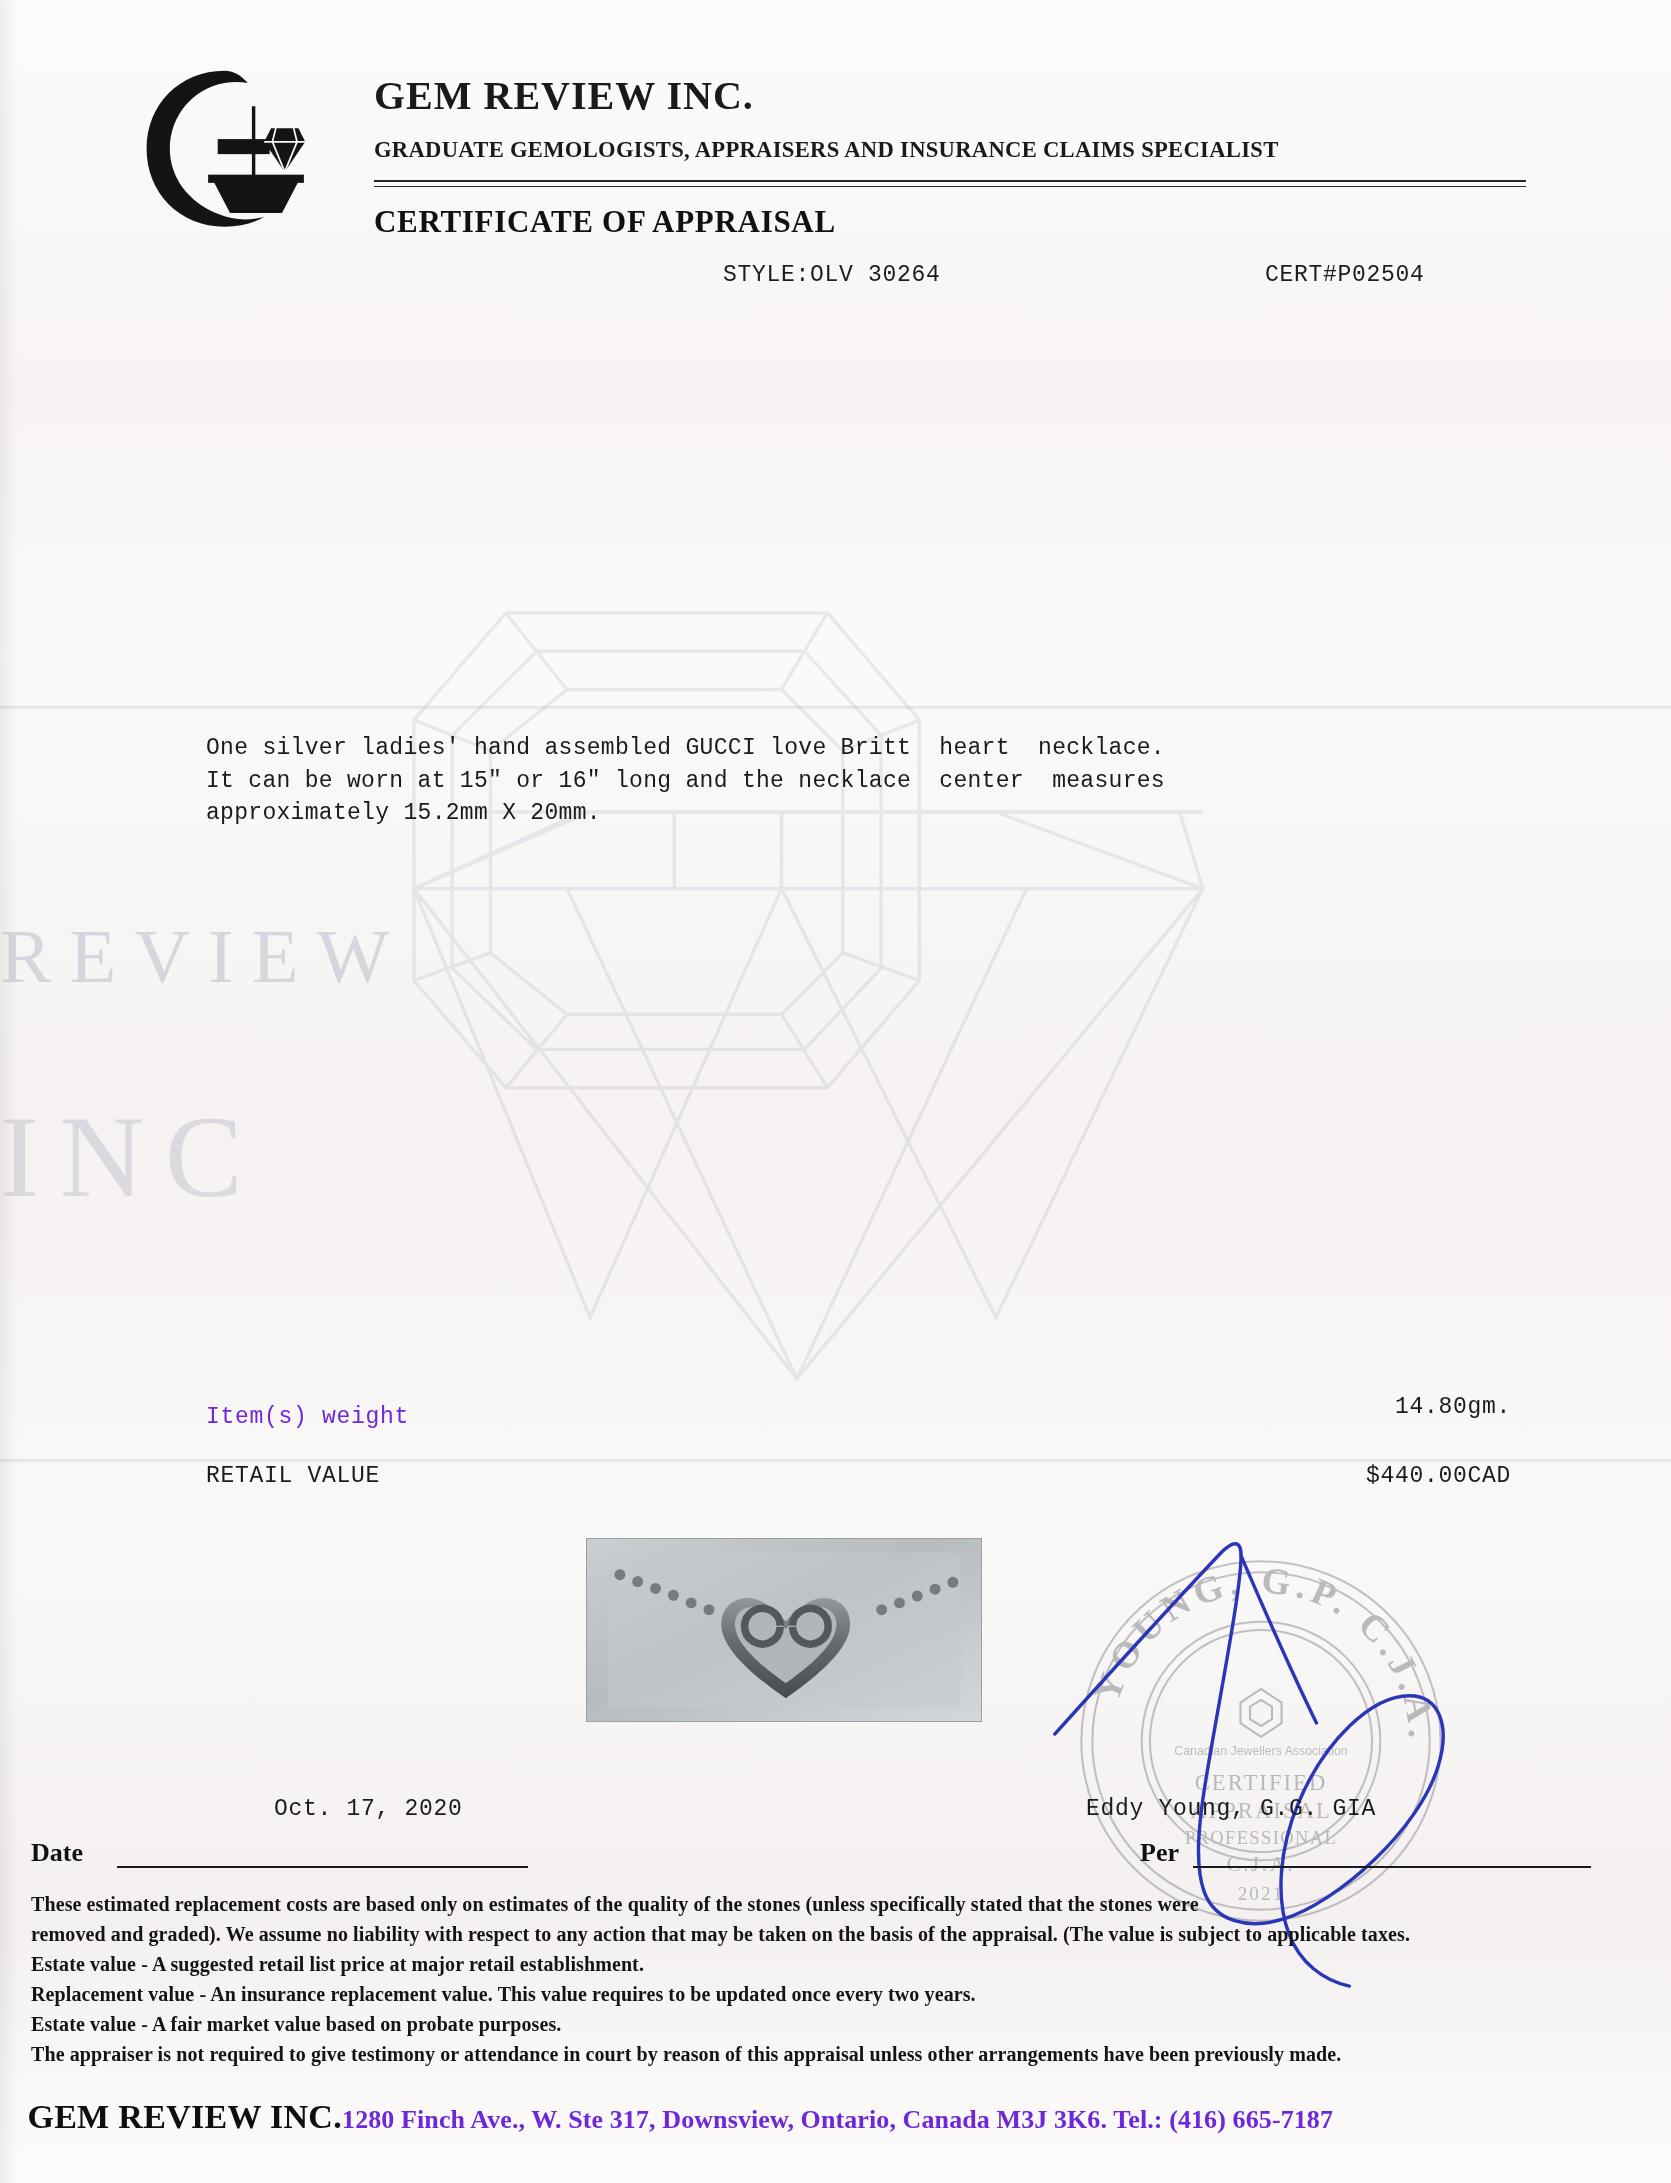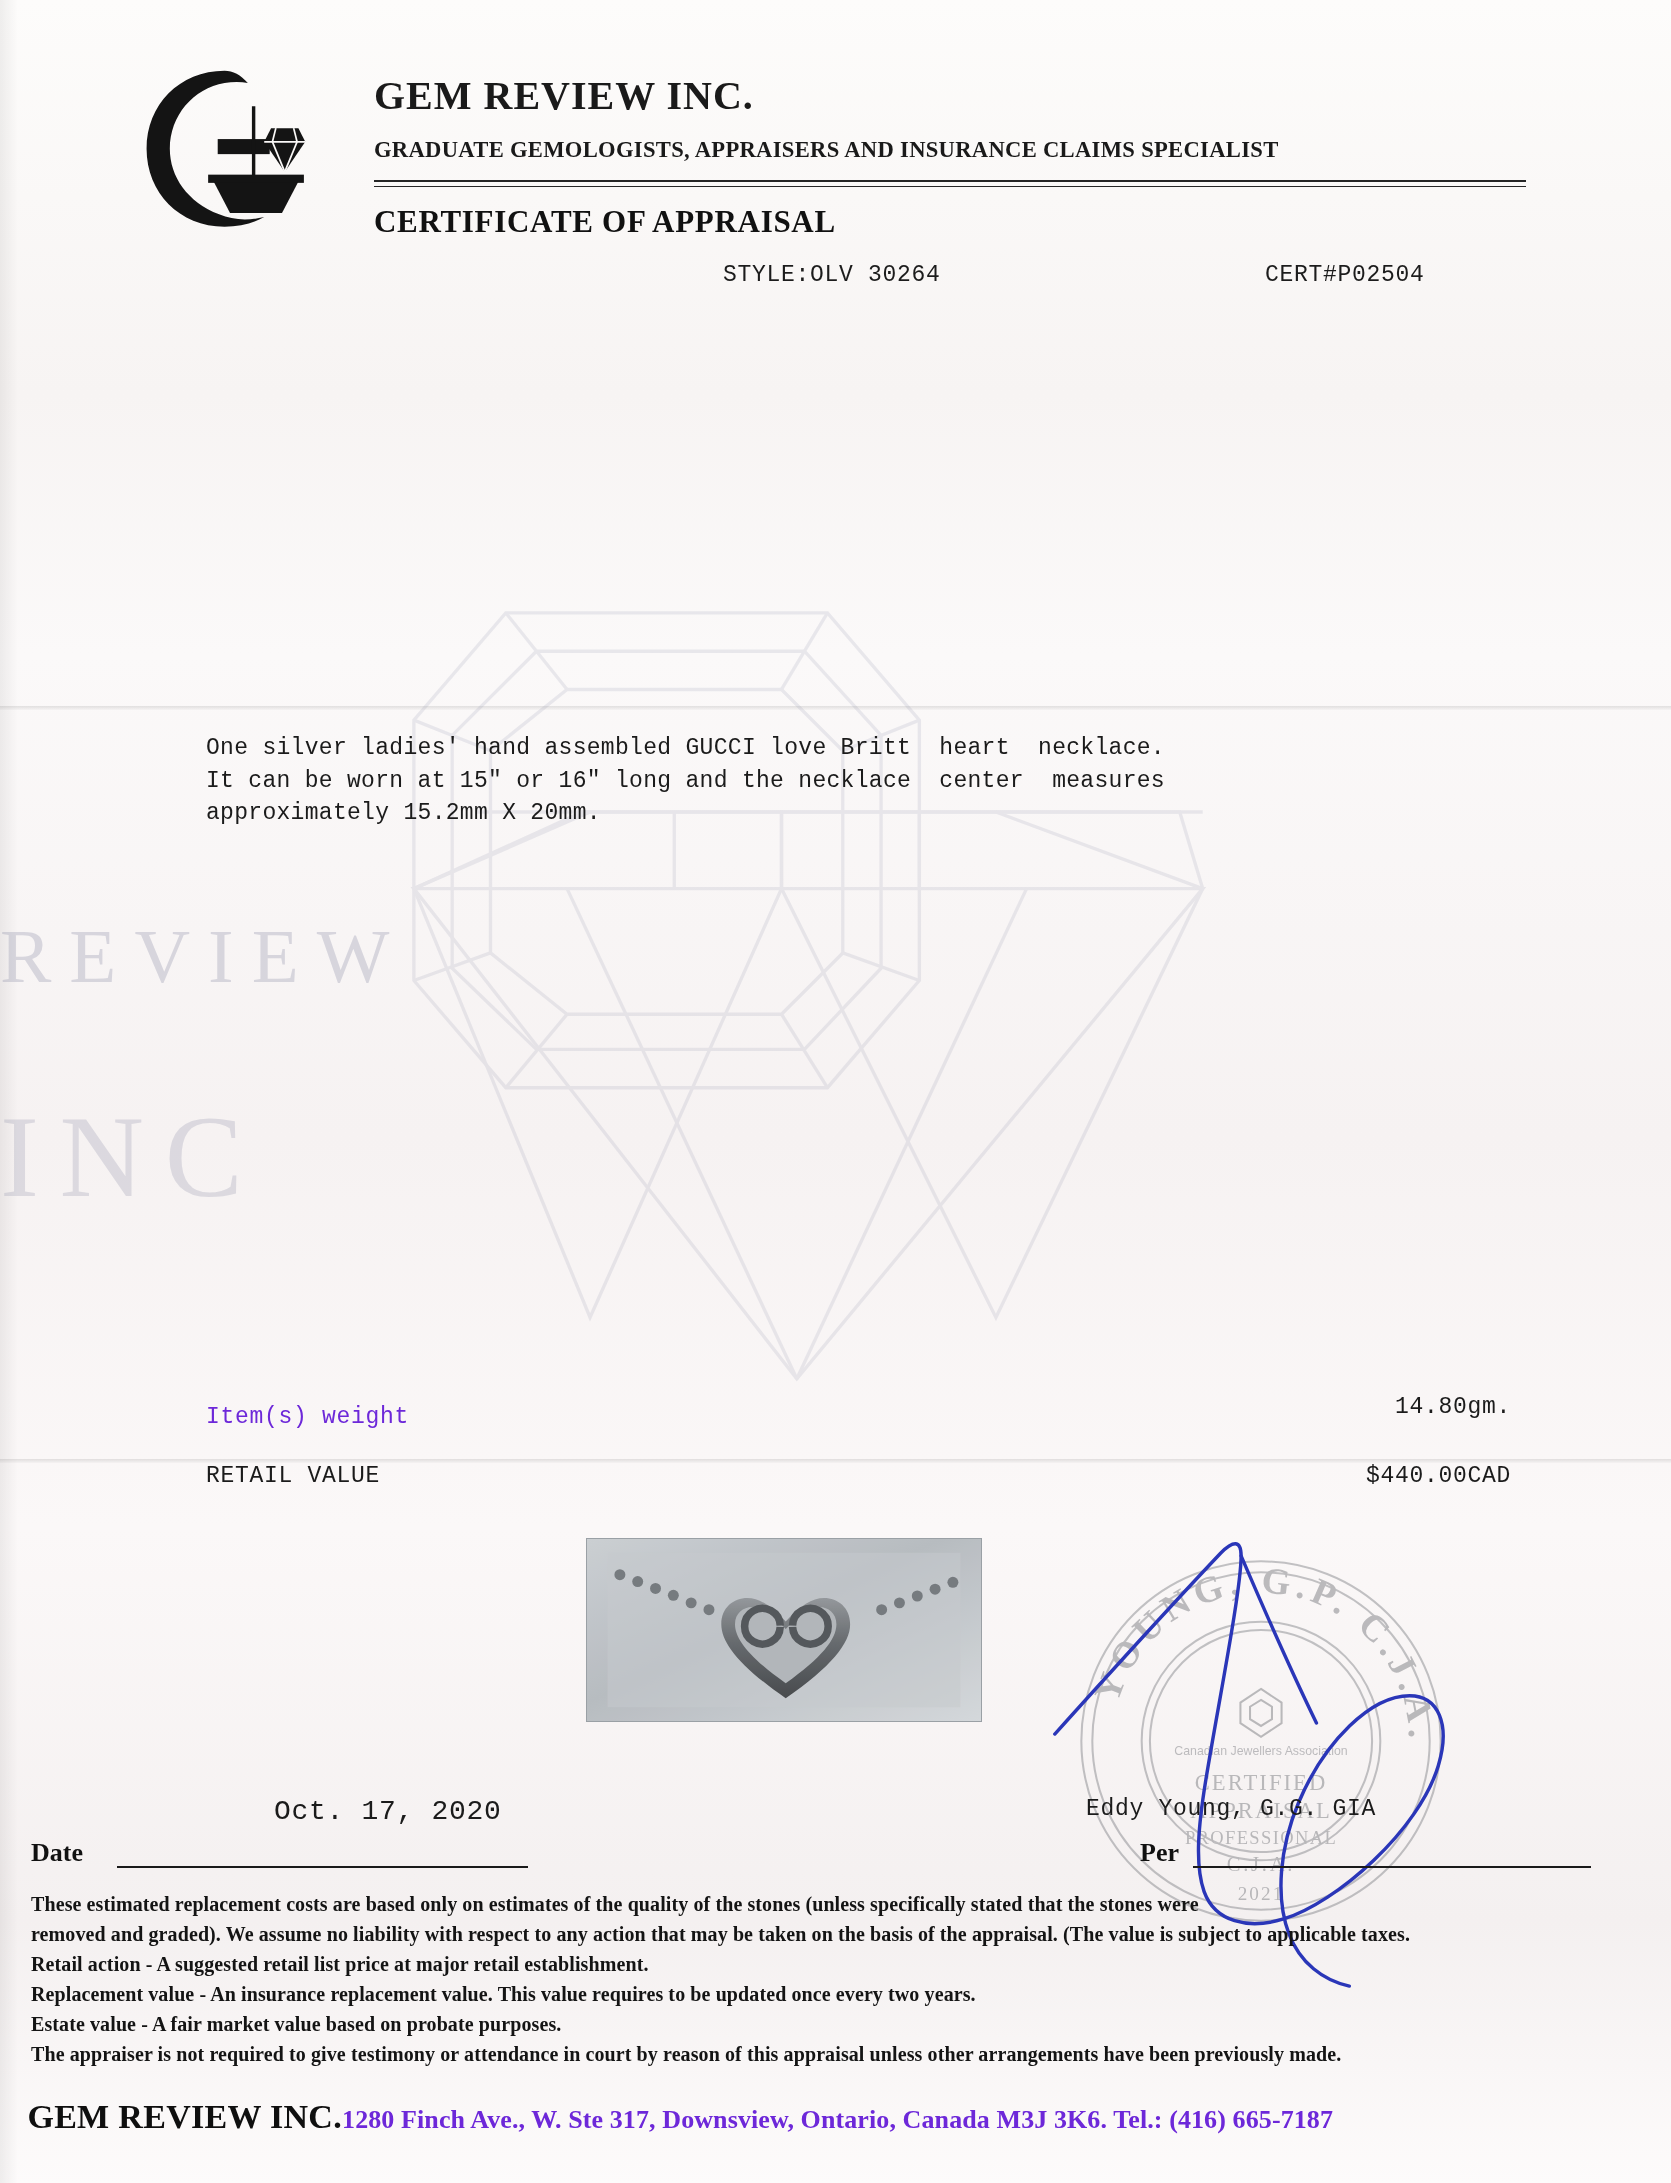--- a/index.html
+++ b/index.html
@@ -223,21 +223,21 @@
     height: 500px;
     pointer-events: none;
   }
   .signature svg { width: 100%; height: 100%; }
 
   
   .date-value {
     position: absolute;
     left: 274px;
     top: 1796px;
-    font-size: 28px;
+    font-size: 23px;
     letter-spacing: 0.7px;
     color: #1b1b1b;
   }
   .per-value {
     position: absolute;
     left: 1086px;
     top: 1796px;
     font-size: 23px;
     letter-spacing: 0.7px;
     color: #1b1b1b;
@@ -476,21 +476,21 @@
   <div class="date-value mono">Oct. 17, 2020</div>
   <div class="per-value mono">Eddy Young,  G.G. GIA</div>
   <div class="date-label">Date</div>
   <div class="date-rule"></div>
   <div class="per-label">Per</div>
   <div class="per-rule"></div>
 
   <div class="disclaimer">
     <p>These estimated replacement costs are based only on estimates of the  quality of the stones (unless specifically stated that the stones were</p>
     <p>removed and graded). We assume no liability with respect to any action that may be taken on the basis of the appraisal. (The value is subject to applicable taxes.</p>
-    <p>Retail action - A suggested retail list price at major retail establishment.</p>
+    <p>Estate value - A suggested retail list price at major retail establishment.</p>
     <p>Replacement value - An insurance replacement value. This value requires to be updated once every two years.</p>
     <p>Estate value - A fair market value based on probate purposes.</p>
     <p>The appraiser is not required to give testimony or attendance in court by reason of this appraisal unless other arrangements have been previously made.</p>
   </div>
 
   <div class="footer">
     <span class="brand">GEM REVIEW INC.</span><span class="addr">1280 Finch Ave., W. Ste 317, Downsview, Ontario, Canada M3J 3K6.  Tel.: (416) 665-7187</span>
   </div>
 
 </div>

